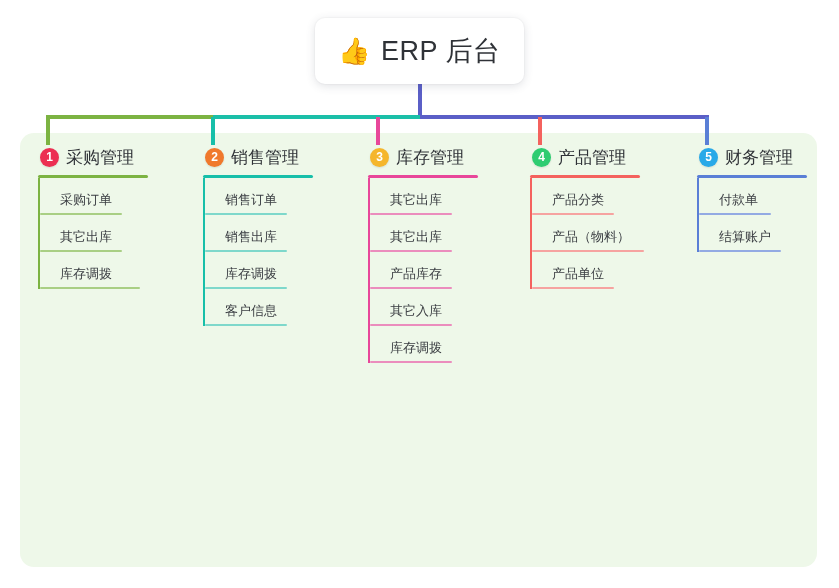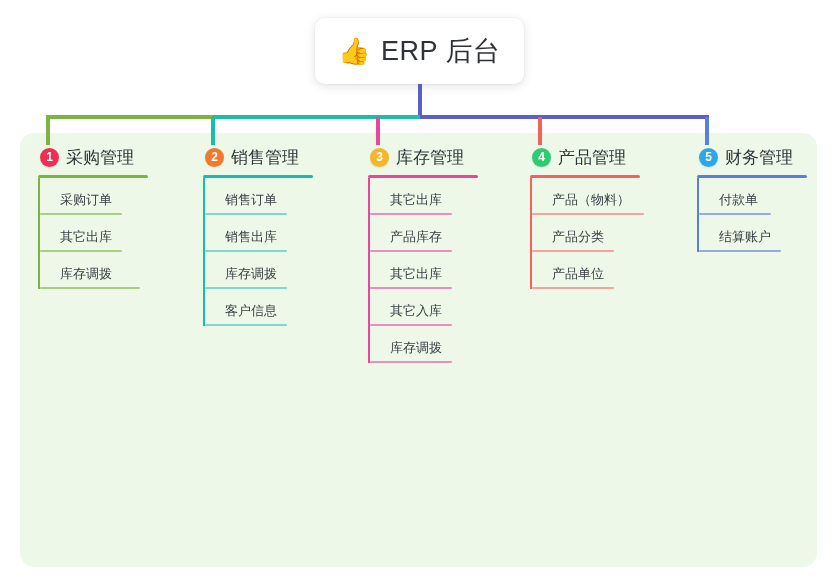--- a/index.html
+++ b/index.html
@@ -175,26 +175,26 @@
         </div>
         <div class="col-underline" style="width: 110px; background: rgb(232, 71, 154);"></div>
         <div class="items">
           <div class="item">
             <div class="item-spine" style="background: rgb(232, 71, 154);"></div>
             <div class="item-label">其它出库</div>
             <div class="item-underline" style="width: 82px; background: rgb(235, 141, 189);"></div>
           </div>
           <div class="item">
             <div class="item-spine" style="background: rgb(232, 71, 154);"></div>
+            <div class="item-label">其它出库</div>
+            <div class="item-underline" style="width: 82px; background: rgb(235, 141, 189);"></div>
+          </div>
+          <div class="item">
+            <div class="item-spine" style="background: rgb(232, 71, 154);"></div>
             <div class="item-label">产品库存</div>
-            <div class="item-underline" style="width: 82px; background: rgb(235, 141, 189);"></div>
-          </div>
-          <div class="item">
-            <div class="item-spine" style="background: rgb(232, 71, 154);"></div>
-            <div class="item-label">其它出库</div>
             <div class="item-underline" style="width: 82px; background: rgb(235, 141, 189);"></div>
           </div>
           <div class="item">
             <div class="item-spine" style="background: rgb(232, 71, 154);"></div>
             <div class="item-label">其它入库</div>
             <div class="item-underline" style="width: 82px; background: rgb(235, 141, 189);"></div>
           </div>
           <div class="item">
             <div class="item-spine" style="background: rgb(232, 71, 154);"></div>
             <div class="item-label">库存调拨</div>
@@ -202,32 +202,32 @@
           </div>
         </div>
       </div>
       <div class="column" style="left: 530px;">
         <div class="col-head">
           <span class="badge" style="background: rgb(46, 204, 113);">4</span>
           <span class="col-title">产品管理</span>
         </div>
         <div class="col-underline" style="width: 110px; background: rgb(244, 98, 94);"></div>
         <div class="items">
+          <div class="item">
+            <div class="item-spine" style="background: rgb(244, 98, 94);"></div>
+            <div class="item-label">产品分类</div>
+            <div class="item-underline" style="width: 82px; background: rgb(246, 163, 160);"></div>
+          </div>
           <div class="item">
             <div class="item-spine" style="background: rgb(244, 98, 94);"></div>
             <div class="item-label">产品（物料）</div>
             <div class="item-underline" style="width: 112px; background: rgb(246, 163, 160);"></div>
           </div>
           <div class="item">
             <div class="item-spine" style="background: rgb(244, 98, 94);"></div>
-            <div class="item-label">产品分类</div>
-            <div class="item-underline" style="width: 82px; background: rgb(246, 163, 160);"></div>
-          </div>
-          <div class="item">
-            <div class="item-spine" style="background: rgb(244, 98, 94);"></div>
             <div class="item-label">产品单位</div>
             <div class="item-underline" style="width: 82px; background: rgb(246, 163, 160);"></div>
           </div>
         </div>
       </div>
       <div class="column" style="left: 697px;">
         <div class="col-head">
           <span class="badge" style="background: rgb(41, 169, 232);">5</span>
           <span class="col-title">财务管理</span>
         </div>

